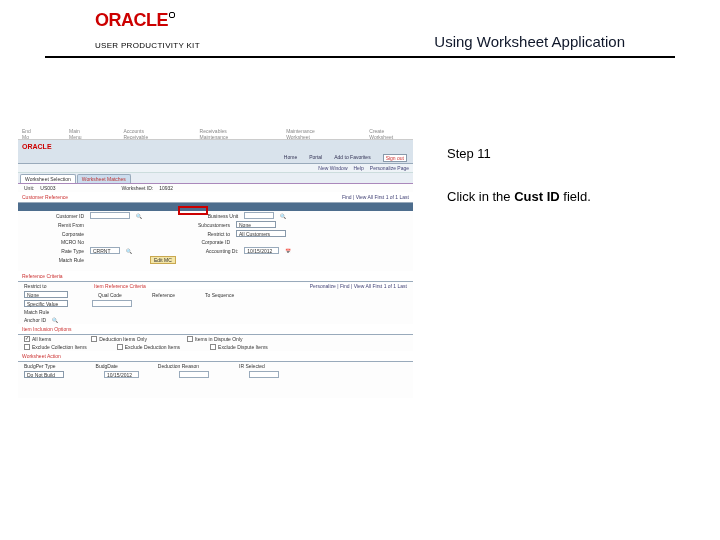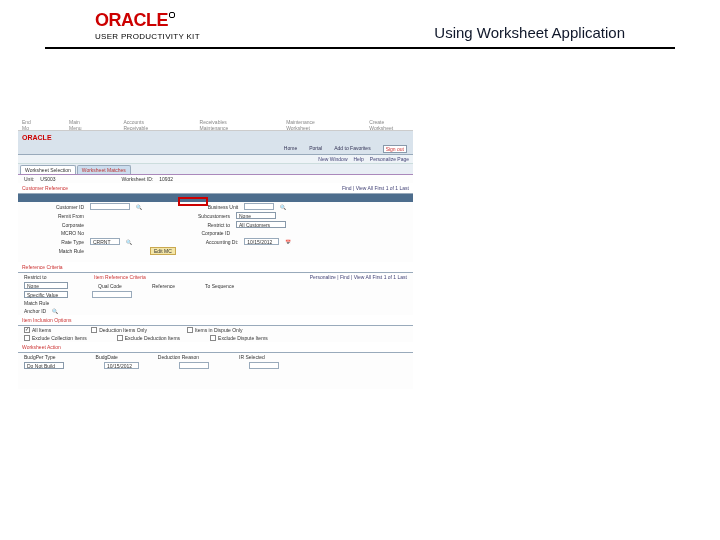--- a/index.html
+++ b/index.html
@@ -1,21 +1,21 @@
 <!DOCTYPE html>
 <html><head>
 <meta charset="utf-8">
 <style>
   * { box-sizing: border-box; margin: 0; padding: 0; }
   body { width: 720px; height: 540px; font-family: Arial, sans-serif; background: #fff; position: relative; }
   .header { padding: 10px 50px 6px 50px; display: flex; justify-content: space-between; align-items: flex-end; border-bottom: 2px solid #000; margin: 0 45px; }
   .logo-area { display: flex; flex-direction: column; }
   .oracle-logo { font-size: 18px; font-weight: bold; color: #c00; letter-spacing: -0.5px; position: relative; }
   .oracle-logo::after { content:""; display:inline-block; width:4px; height:4px; border:1px solid #000; border-radius:2px; position:relative; top:-8px; left:1px;}
-  .upk { font-size: 8px; letter-spacing: 0.3px; color: #000; margin-top:1px; }
+  .upk { font-size: 8px; letter-spacing: 0.3px; color: #000; margin-top:10px; }
   .doc-title { font-size: 15px; color: #0f172a; }
   .main { display: flex; padding: 0 0 0 18px; margin-top: 70px; }
   .screenshot { width: 395px; height: 270px; background: #fdfdfd; border: 0; font-size: 5px; color: #333; position: relative; overflow: hidden; }
   .ss-top { background: #fff; height: 12px; border-bottom: 1px solid #ccc; display:flex; align-items:center; padding:0 4px; gap:30px;}
   .ss-top span{ color:#888; }
   .ss-oracle { background:#d9e3ec; padding: 3px 4px; color:#c00; font-weight:bold; font-size:7px; display:flex; align-items:center; }
   .ss-menurow { background:#d9e3ec; display:flex; justify-content:flex-end; gap:12px; padding:1px 6px; border-bottom:1px solid #9ab; color:#335; }
   .ss-menurow .hl { background:#fff; border:1px solid #89a; color:#c33; padding:0 2px;}
   .ss-crumb { background:#eef3f7; padding:1px 4px; display:flex; justify-content:flex-end; gap:6px; color:#447; border-bottom:1px solid #cdd;}
   .ss-tabs { display:flex; gap:1px; background:#e8eef4; padding:1px 2px 0 2px; border-bottom:1px solid #a8b;}
@@ -182,13 +182,19 @@
     </div>
     <div class="ss-row" style="gap:40px">
       <span class="ss-inp sel" style="width:40px;padding:0 2px">Do Not Build</span>
       <span class="ss-inp" style="width:35px;padding:0 2px">10/15/2012</span>
       <span class="ss-inp" style="width:30px"></span>
       <span class="ss-inp" style="width:30px"></span>
     </div>
     <div class="highlight-box"></div>
   </div>
 
+  <div class="instructions">
+    <div class="step-title">Step 11</div>
+    <div class="step-text">
+      <span>Click in the </span><b>Cust ID</b><span> field.</span>
+    </div>
+  </div>
 </div>
 
 </body></html>

